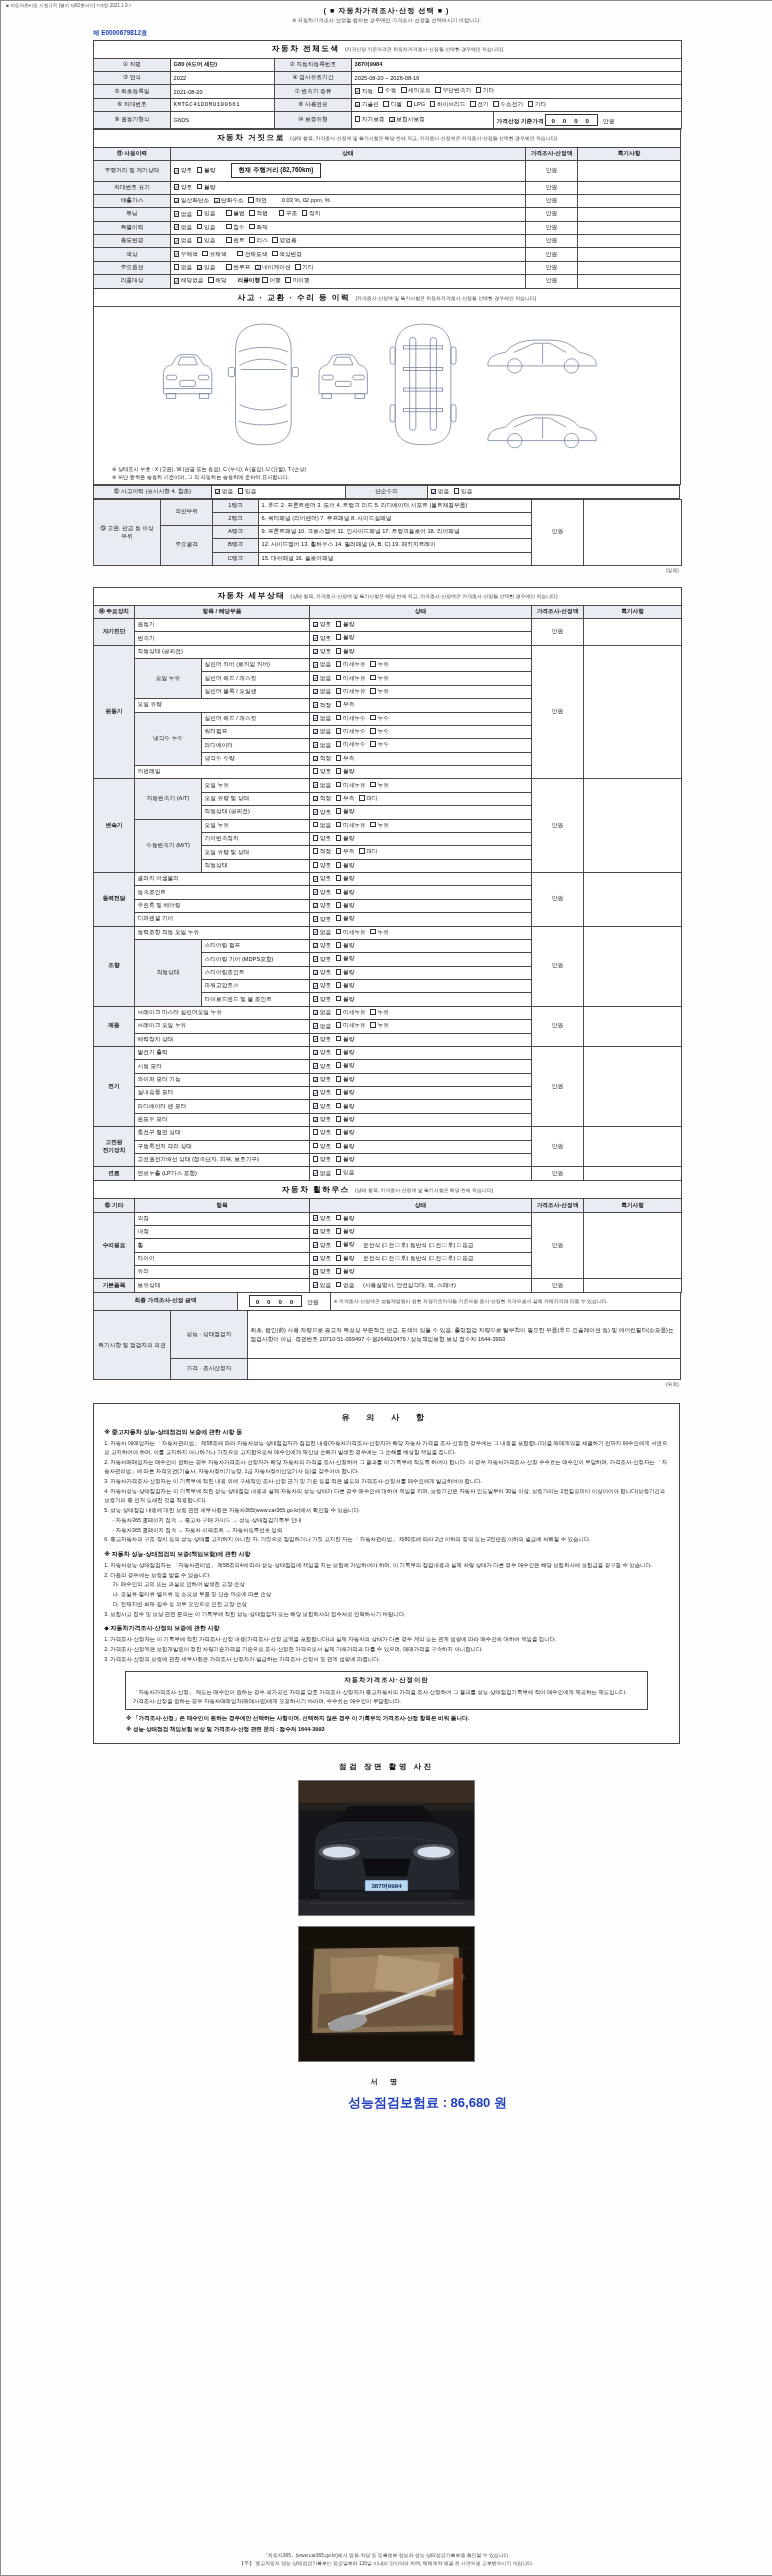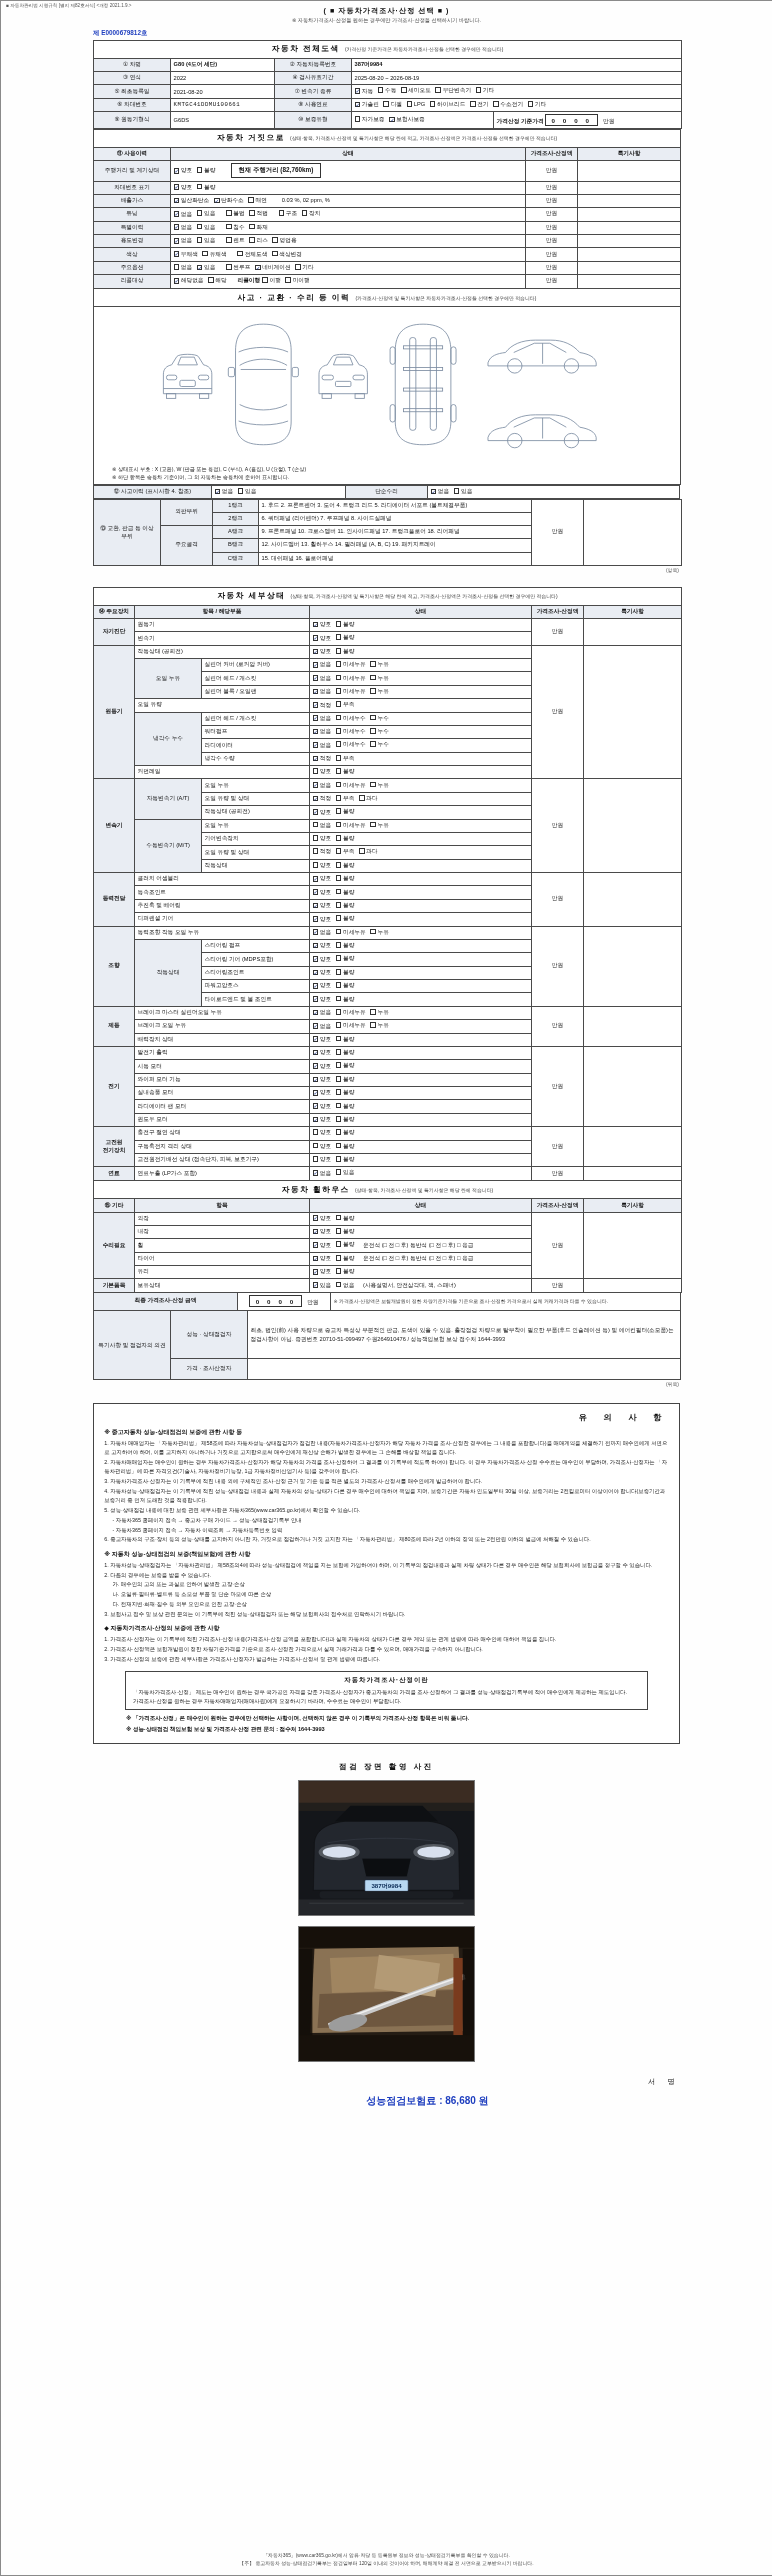--- a/index.html
+++ b/index.html
@@ -34,33 +34,33 @@
   .vin{font-family:"Liberation Mono","DejaVu Sans Mono",monospace;font-size:6px;letter-spacing:0.5px;}
   .digits-box{display:inline-block;border:0.8px solid #333;padding:1.5px 5.2px;font-weight:bold;letter-spacing:3.1px;font-size:6.2px;background:#fff;}
   .unit{margin-left:3.1px;font-size:5.7px;}
   .diagram-cell{padding:5.2px 3.1px 2.1px;}
   .legend{font-size:5.2px;color:#222;text-align:left;margin:1.5px 0 1px 15.5px;}
   .page-marker{font-size:4.9px;color:#555;text-align:right;margin:1.5px 1px 0;}
   .section-gap{margin-top:13.4px;}
   .rank-items{font-size:5.4px;}
   .opinion-text{font-size:5.4px;line-height:1.6;color:#222;}
   .notice-box{border:0.8px solid #444;padding:8.2px 10.3px 7.2px;margin-top:15.5px;background:#fff;}
-  .notice-title{text-align:right;font-weight:bold;font-size:8.2px;letter-spacing:7.2px;margin-bottom:5.2px;}
+  .notice-title{text-align:center;font-weight:bold;font-size:8.2px;letter-spacing:7.2px;margin-bottom:5.2px;}
   .n-head{font-weight:bold;margin:5.2px 0 2.1px;font-size:6px;}
   .n-line{font-size:5.4px;line-height:1.65;color:#222;margin-bottom:1px;}
   .n-line.indent{padding-left:8.2px;}
   .survey-box{border:0.8px solid #444;margin:7.2px 20.6px 4.1px;padding:4.1px 7.2px;}
   .survey-title{text-align:center;font-weight:bold;font-size:6.4px;margin-bottom:2.6px;letter-spacing:1px;}
   .survey-line{font-size:5.4px;line-height:1.6;color:#222;}
   .bold-note{font-weight:bold;font-size:5.6px;margin:2.1px 21.6px;line-height:1.5;}
   .photos-title{text-align:center;font-weight:bold;font-size:7.5px;letter-spacing:2.6px;margin:18.5px 0 8.2px;}
   .photo-frame{display:block;margin:0 auto 9.3px;border:0.5px solid #777;width:175px;height:134px;background:#111;}
-  .sign-label{text-align:right;font-weight:normal;font-size:7.2px;letter-spacing:5.2px;margin-top:15.5px;}
+  .sign-label{text-align:center;font-weight:bold;font-size:7.2px;letter-spacing:5.2px;margin-top:15.5px;}
   .premium-row{width:587px;margin:7.2px auto 0;text-align:center;}
-  .premium{color:#1f3fbf;font-weight:bold;font-size:10px;margin-left:82px;}
+  .premium{color:#1f3fbf;font-weight:bold;font-size:13px;margin-left:82px;}
   .footer-wrap{position:absolute;bottom:7.2px;left:0;width:100%;}
   .footer-line{text-align:center;font-size:4.9px;color:#444;line-height:1.6;}
   svg text{font-family:"Liberation Sans","DejaVu Sans",sans-serif;}
   .diag{stroke:#7a8aa0;fill:none;stroke-width:1.6;}
 </style>
 </head>
 <body>
 
 <div class="page">
   <div class="top-note">■ 자동차관리법 시행규칙 [별지 제82호서식] &lt;개정 2021.1.9.&gt;</div>

